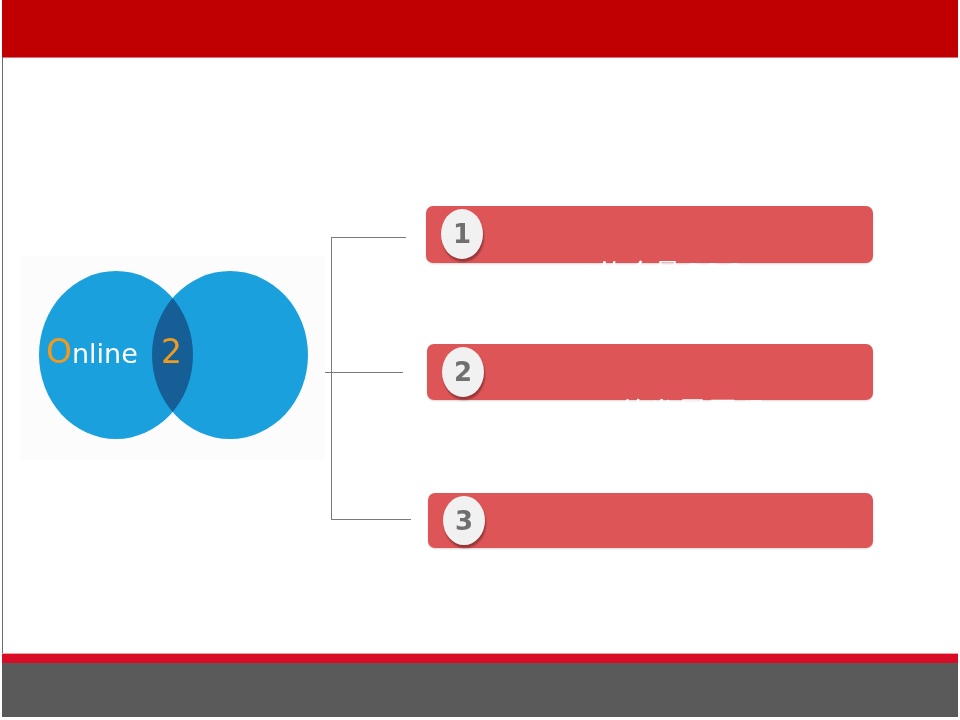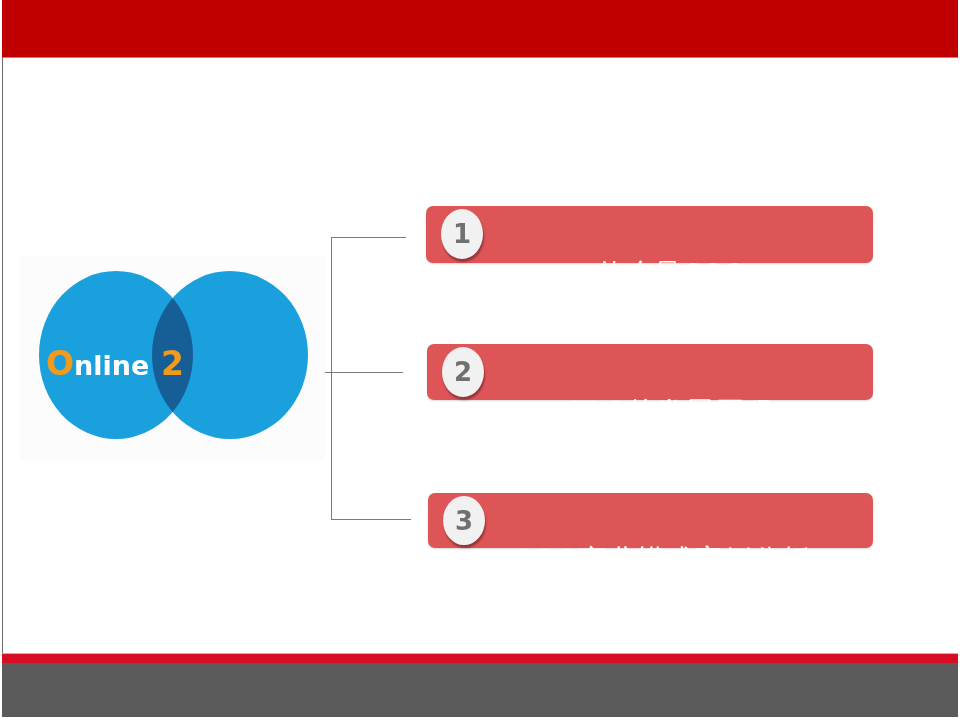--- a/index.html
+++ b/index.html
@@ -10,22 +10,22 @@
   }
   .slide { position: absolute; left: 0; top: 0; width: 960px; height: 720px; }
   .left-border { position: absolute; left: 2px; top: 57px; width: 1px; height: 596px; background: #6b6b6b; }
   .header-bar { position: absolute; left: 2px; top: 0; width: 956px; height: 57px; background: #c00000; border-bottom: 1px solid #d9747a; }
   .footer-red { position: absolute; left: 2px; top: 653px; width: 956px; height: 9px; background: #d80c24; border-top: 1px solid #f0a0a8; }
   .footer-gray { position: absolute; left: 2px; top: 663px; width: 956px; height: 54px; background: #5b5a5b; }
 
   .venn-box { position: absolute; left: 20px; top: 256px; width: 305px; height: 204px; background: #fcfcfc; }
   .venn-svg { position: absolute; left: 0; top: 0; }
   .venn-text {
-    position: absolute; top: 342px; height: 44px; line-height: 44px;
-    font-family: "DejaVu Sans", sans-serif; font-weight: bold; font-size: 27px;
+    position: absolute; top: 330px; height: 44px; line-height: 44px;
+    font-family: "DejaVu Sans", sans-serif; font-weight: normal; font-size: 27px;
     color: #ffffff; white-space: nowrap; letter-spacing: 0px;
   }
   .venn-text .accent { color: #f09a1e; font-size: 33px; }
   .venn-online { left: 46px; }
   .venn-two { left: 161px; color: #f09a1e; font-size: 33px; }
   .venn-offline { left: 199px; }
 
   .bracket-line { position: absolute; background: #7a7a7a; }
 
   .menu-bar {
@@ -72,22 +72,21 @@
   <div class="bracket-line" style="left:331px; top:237px; width:75px; height:1px;"></div>
   <div class="bracket-line" style="left:325px; top:372px; width:78px; height:1px;"></div>
   <div class="bracket-line" style="left:331px; top:519px; width:80px; height:1px;"></div>
 
   <div class="menu-bar" style="top:206px;">
     <div class="badge">1</div>
     <div class="menu-label" style="left:169px;">什么是O2O</div>
   </div>
   <div class="menu-bar" style="top:344px; left:427px; width:446px; height:56px;">
     <div class="badge">2</div>
-    <div class="menu-label" style="left:136px; height:56px; line-height:56px;">O2O的发展历程</div>
+    <div class="menu-label" style="left:136px; height:56px; line-height:56px;font-family:Liberation Serif, serif;">O2O的发展历程</div>
   </div>
   <div class="menu-bar" style="top:493px; left:428px; width:445px; height:55px;">
     <div class="badge" style="height:49px; top:3px;">3</div>
-    <div class="menu-label" style="left:86px; height:55px; line-height:55px;">O2O商业模式案例分析</div>
   </div>
 
   <div class="footer-red"></div>
   <div class="footer-gray"></div>
 </div>
 
 </body></html>

